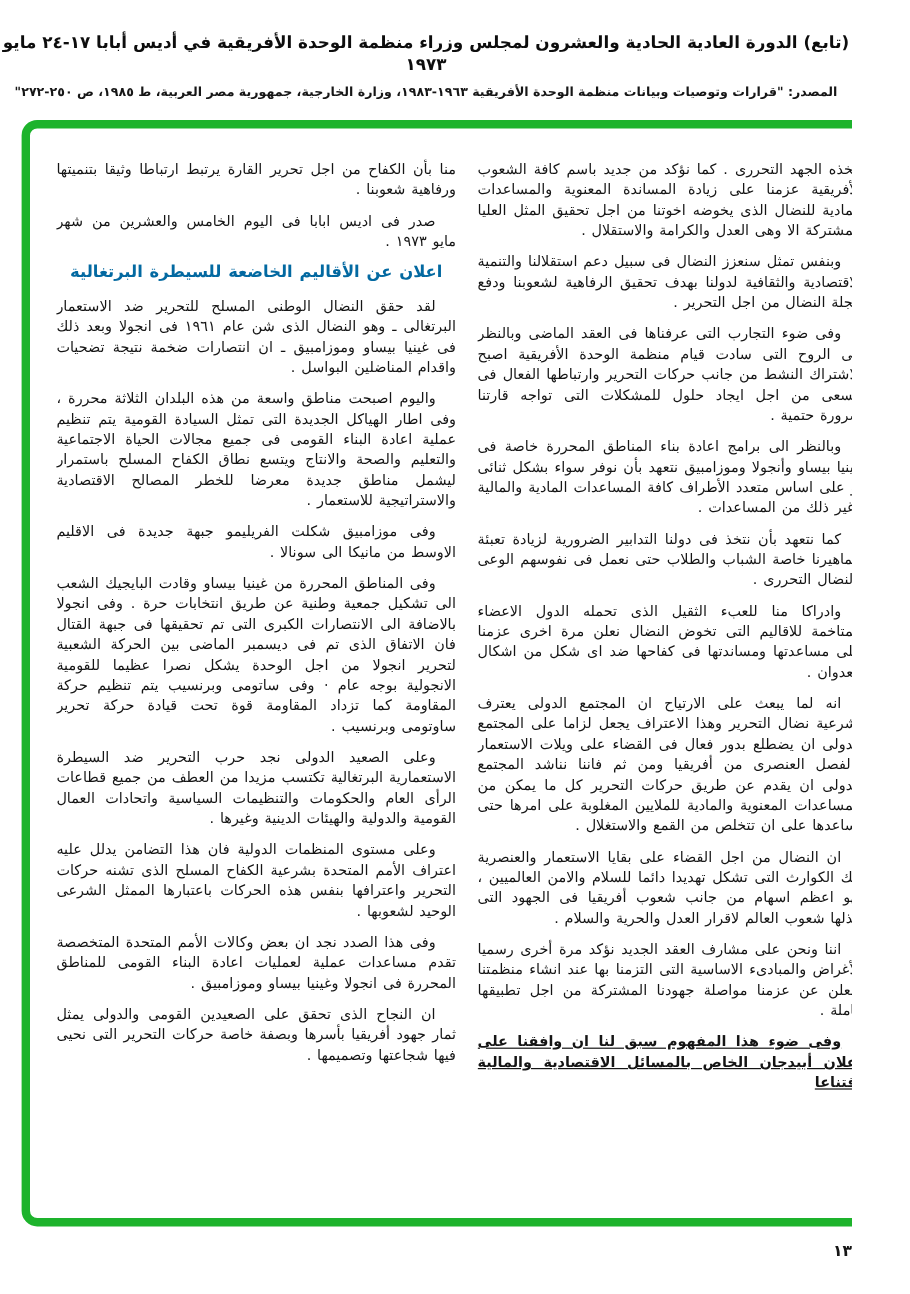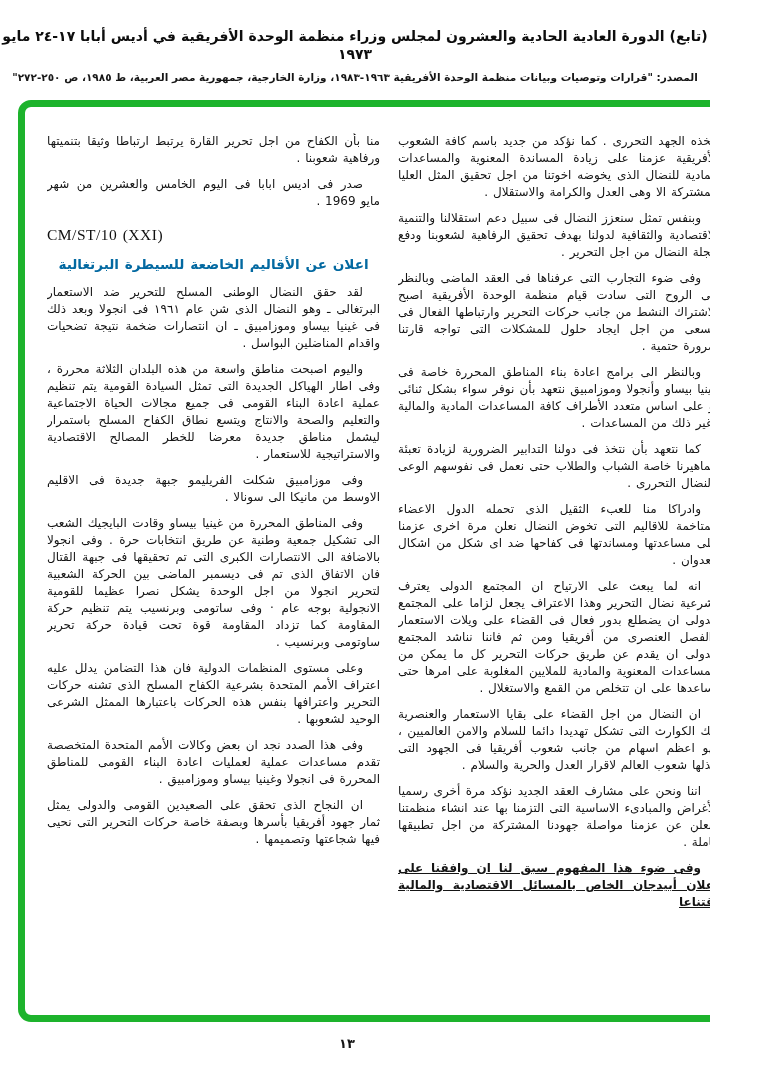--- a/index.html
+++ b/index.html
@@ -48,22 +48,22 @@
     font-family:"Liberation Serif",serif;
     font-size:15.5px; letter-spacing:0.5px;
     text-indent:0; margin:16px 0 13px 0; color:#101010;
   }
   .para.heading{
     font-weight:bold; text-align:center; text-align-last:center;
     font-size:13.6px; text-indent:0;
     margin:4px 0 11px 0; color:#0369a1;
   }
   .page-number{
-    position:absolute; left:0; right:16px; top:1036px;
-    text-align:center; font-size:13px; font-weight:bold;
+    position:absolute; left:0; right:0; top:1036px;
+    font-size:13px; font-weight:bold;
     direction:rtl; color:#161616;
   }
 </style>
 </head>
 <body>
 
 <div class="page">
 
   <div class="header">
     <div class="doc-title">(تابع) الدورة العادية الحادية والعشرون لمجلس وزراء منظمة الوحدة الأفريقية في أديس أبابا ١٧-٢٤ مايو ١٩٧٣</div>
@@ -79,27 +79,27 @@
           <p class="para body">وبالنظر الى برامج اعادة بناء المناطق المحررة خاصة فى غينيا بيساو وأنجولا وموزامبيق نتعهد بأن نوفر سواء بشكل ثنائى او على اساس متعدد الأطراف كافة المساعدات المادية والمالية وغير ذلك من المساعدات .</p>
           <p class="para body">كما نتعهد بأن نتخذ فى دولنا التدابير الضرورية لزيادة تعبئة جماهيرنا خاصة الشباب والطلاب حتى نعمل فى نفوسهم الوعى بالنضال التحررى .</p>
           <p class="para body">وادراكا منا للعبء الثقيل الذى تحمله الدول الاعضاء المتاخمة للاقاليم التى تخوض النضال نعلن مرة اخرى عزمنا على مساعدتها ومساندتها فى كفاحها ضد اى شكل من اشكال العدوان .</p>
           <p class="para body">انه لما يبعث على الارتياح ان المجتمع الدولى يعترف بشرعية نضال التحرير وهذا الاعتراف يجعل لزاما على المجتمع الدولى ان يضطلع بدور فعال فى القضاء على ويلات الاستعمار والفصل العنصرى من أفريقيا ومن ثم فاننا نناشد المجتمع الدولى ان يقدم عن طريق حركات التحرير كل ما يمكن من المساعدات المعنوية والمادية للملايين المغلوبة على امرها حتى نساعدها على ان تتخلص من القمع والاستغلال .</p>
           <p class="para body">ان النضال من اجل القضاء على بقايا الاستعمار والعنصرية تلك الكوارث التى تشكل تهديدا دائما للسلام والامن العالميين ، لهو اعظم اسهام من جانب شعوب أفريقيا فى الجهود التى تبذلها شعوب العالم لاقرار العدل والحرية والسلام .</p>
           <p class="para body">اننا ونحن على مشارف العقد الجديد نؤكد مرة أخرى رسميا الأغراض والمبادىء الاساسية التى التزمنا بها عند انشاء منظمتنا ونعلن عن عزمنا مواصلة جهودنا المشتركة من اجل تطبيقها كاملة .</p>
           <p class="para body body-bold">وفى ضوء هذا المفهوم سبق لنا ان وافقنا على اعلان أبيدجان الخاص بالمسائل الاقتصادية والمالية اقتناعا</p>
         </div>
       <div class="col col-left">
           <p class="para body-first">منا بأن الكفاح من اجل تحرير القارة يرتبط ارتباطا وثيقا بتنميتها ورفاهية شعوبنا .</p>
-          <p class="para body">صدر فى اديس ابابا فى اليوم الخامس والعشرين من شهر مايو 1969 .</p>
-          <p class="para docref">CM/ST/10 (XXI)</p>
+          <p class="para body">صدر فى اديس ابابا فى اليوم الخامس والعشرين من شهر مايو ١٩٧٣ .</p>
           <p class="para heading">اعلان عن الأقاليم الخاضعة للسيطرة البرتغالية</p>
           <p class="para body">لقد حقق النضال الوطنى المسلح للتحرير ضد الاستعمار البرتغالى ـ وهو النضال الذى شن عام ١٩٦١ فى انجولا وبعد ذلك فى غينيا بيساو وموزامبيق ـ ان انتصارات ضخمة نتيجة تضحيات واقدام المناضلين البواسل .</p>
           <p class="para body">واليوم اصبحت مناطق واسعة من هذه البلدان الثلاثة محررة ، وفى اطار الهياكل الجديدة التى تمثل السيادة القومية يتم تنظيم عملية اعادة البناء القومى فى جميع مجالات الحياة الاجتماعية والتعليم والصحة والانتاج ويتسع نطاق الكفاح المسلح باستمرار ليشمل مناطق جديدة معرضا للخطر المصالح الاقتصادية والاستراتيجية للاستعمار .</p>
           <p class="para body">وفى موزامبيق شكلت الفريليمو جبهة جديدة فى الاقليم الاوسط من مانيكا الى سونالا .</p>
           <p class="para body">وفى المناطق المحررة من غينيا بيساو وقادت البايجيك الشعب الى تشكيل جمعية وطنية عن طريق انتخابات حرة . وفى انجولا بالاضافة الى الانتصارات الكبرى التى تم تحقيقها فى جبهة القتال فان الاتفاق الذى تم فى ديسمبر الماضى بين الحركة الشعبية لتحرير انجولا من اجل الوحدة يشكل نصرا عظيما للقومية الانجولية بوجه عام · وفى ساتومى وبرنسيب يتم تنظيم حركة المقاومة كما تزداد المقاومة قوة تحت قيادة حركة تحرير ساوتومى وبرنسيب .</p>
+          <p class="para body">وعلى الصعيد الدولى نجد حرب التحرير ضد السيطرة الاستعمارية البرتغالية تكتسب مزيدا من العطف من جميع قطاعات الرأى العام والحكومات والتنظيمات السياسية واتحادات العمال القومية والدولية والهيئات الدينية وغيرها .</p>
           <p class="para body">وعلى مستوى المنظمات الدولية فان هذا التضامن يدلل عليه اعتراف الأمم المتحدة بشرعية الكفاح المسلح الذى تشنه حركات التحرير واعترافها بنفس هذه الحركات باعتبارها الممثل الشرعى الوحيد لشعوبها .</p>
           <p class="para body">وفى هذا الصدد نجد ان بعض وكالات الأمم المتحدة المتخصصة تقدم مساعدات عملية لعمليات اعادة البناء القومى للمناطق المحررة فى انجولا وغينيا بيساو وموزامبيق .</p>
           <p class="para body">ان النجاح الذى تحقق على الصعيدين القومى والدولى يمثل ثمار جهود أفريقيا بأسرها وبصفة خاصة حركات التحرير التى نحيى فيها شجاعتها وتصميمها .</p>
         </div>
     </div>
   </div>
 
   <div class="page-number">١٣</div>
 
 </div>

